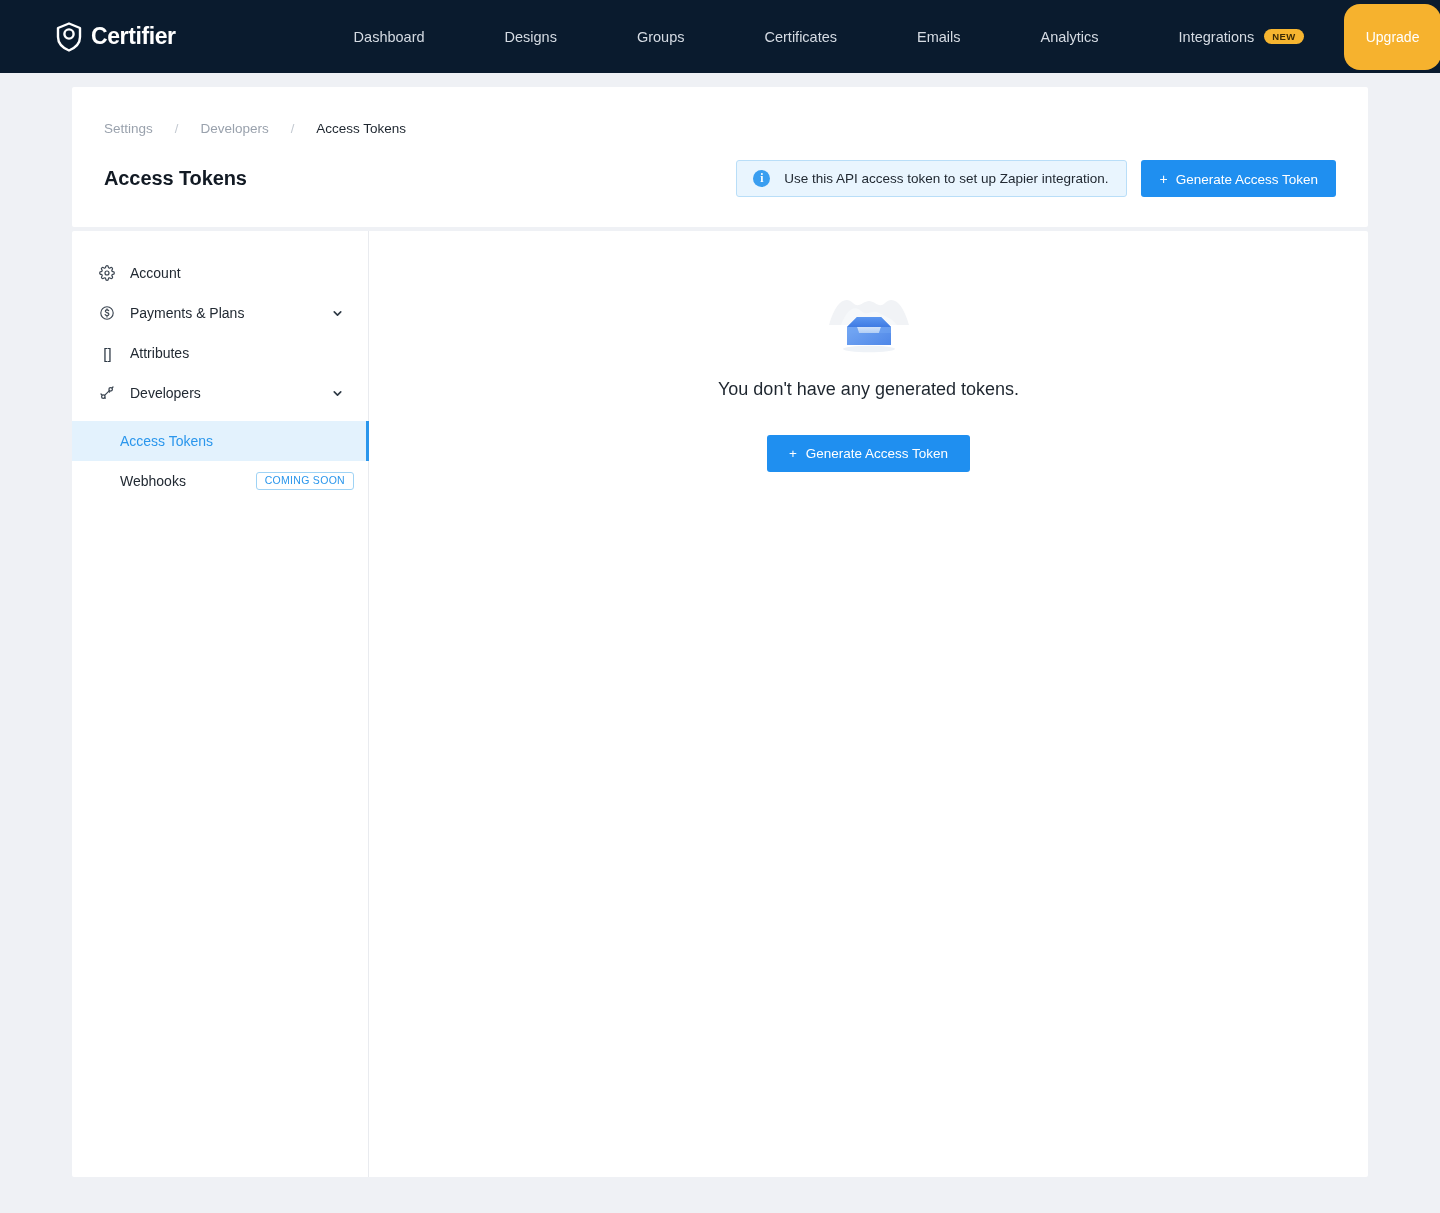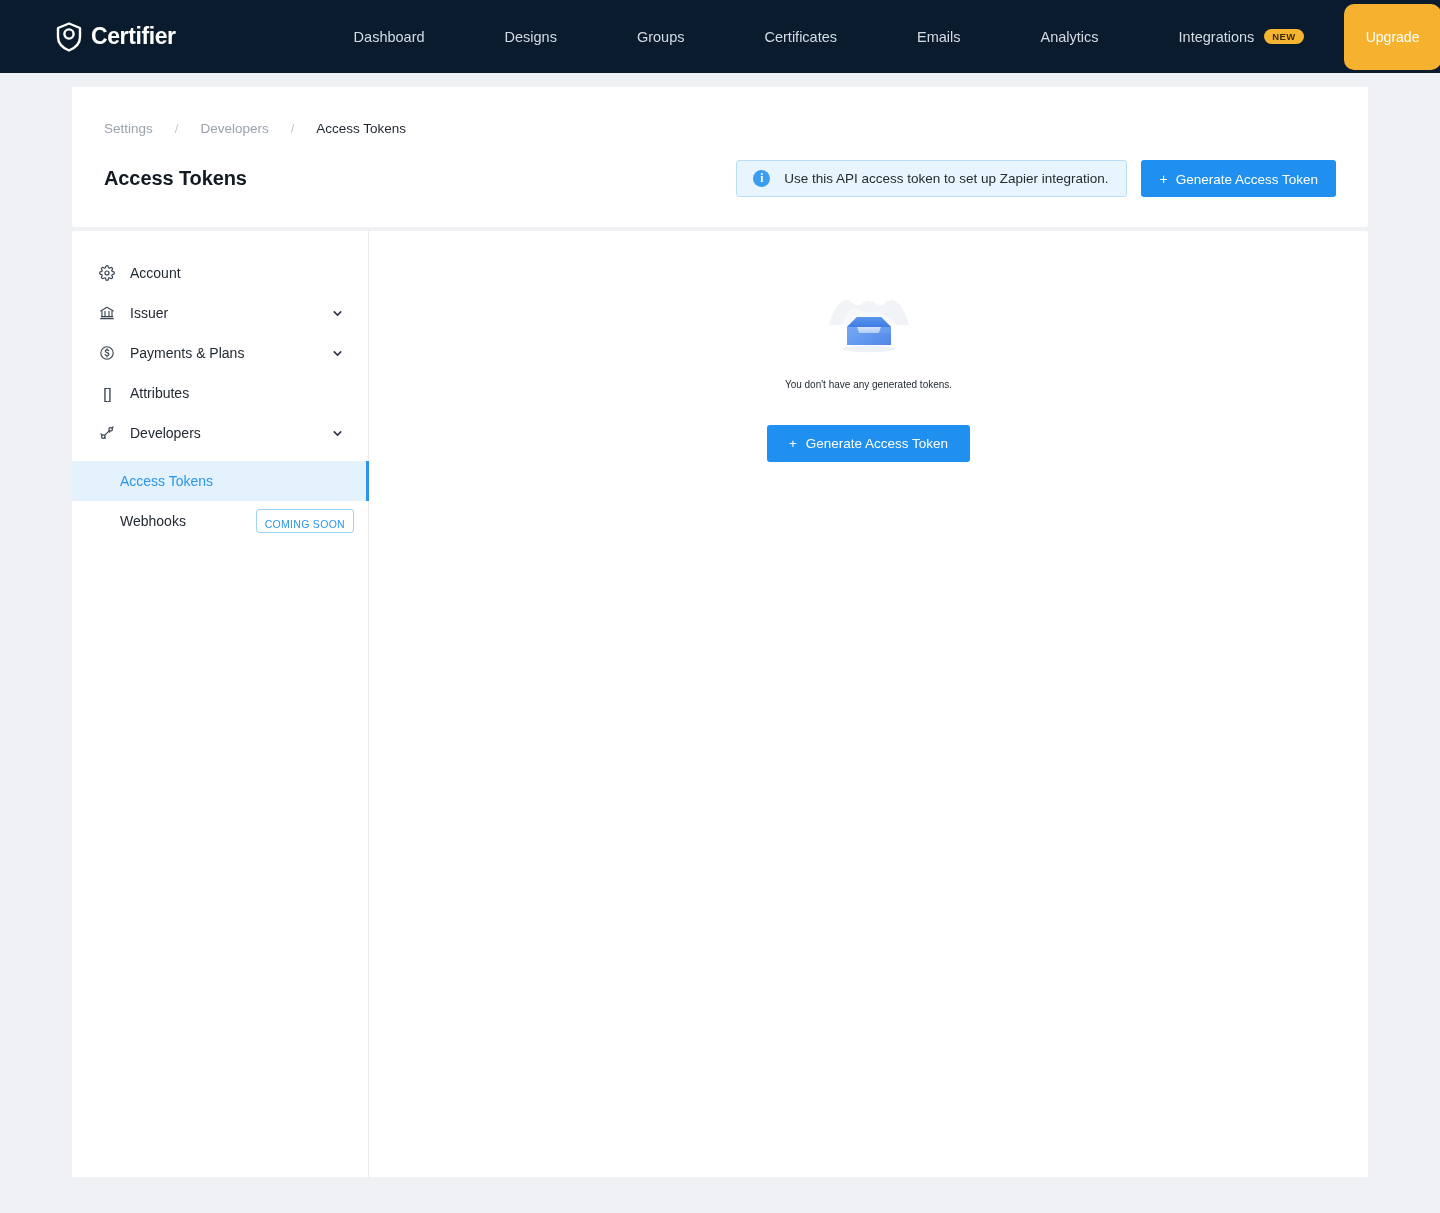--- a/index.html
+++ b/index.html
@@ -61,21 +61,21 @@
   .nav-right {
     margin-left: auto;
     display: flex;
     align-items: center;
     gap: 0;
   }
   .upgrade-btn {
     background: #f6b22e;
     color: #ffffff;
     border: none;
-    border-radius: 10px;
+    border-radius: 16px;
     font-size: 14px;
     font-family: inherit;
     padding: 25px 22px;
     cursor: pointer;
     margin-right: 20px;
   }
 
   
   .card {
     background: #ffffff;
@@ -198,42 +198,42 @@
     width: 3px;
     background: #2a96ec;
   }
   .badge-soon {
     margin-left: auto;
     border: 1px solid #9fd3f5;
     border-radius: 3px;
     color: #2a96ec;
     font-size: 10.5px;
     letter-spacing: 0.3px;
-    padding: 9px 8px 3px;
+    padding: 2px 8px 3px;
     line-height: 1;
     background: #fff;
   }
   .spacer-row { height: 8px; }
 
   
   .main-area {
     flex: 1;
     display: flex;
     justify-content: center;
     padding-top: 48px;
   }
   .empty-state {
     display: flex;
     flex-direction: column;
     align-items: center;
     width: 420px;
   }
   .empty-illus { width: 120px; height: 86px; display: block; }
   .empty-text {
-    font-size: 10px;
+    font-size: 18px;
     color: #1e262f;
     margin-top: 14px;
   }
   .btn-empty {
     margin-top: 35px;
     background: #1f8ff0;
     color: #fff;
     border: none;
     border-radius: 3px;
     font-size: 13.5px;
@@ -331,36 +331,20 @@
       <div class="side-item">
         <span class="side-ico">
           <svg width="16" height="16" viewBox="0 0 24 24" fill="none" stroke="currentColor" stroke-width="1.8" stroke-linecap="round" stroke-linejoin="round">
             <circle cx="12" cy="12" r="3"></circle>
             <path d="M19.4 15a1.65 1.65 0 0 0 .33 1.82l.06.06a2 2 0 1 1-2.83 2.83l-.06-.06a1.65 1.65 0 0 0-1.82-.33 1.65 1.65 0 0 0-1 1.51V21a2 2 0 1 1-4 0v-.09A1.65 1.65 0 0 0 9 19.4a1.65 1.65 0 0 0-1.82.33l-.06.06a2 2 0 1 1-2.83-2.83l.06-.06a1.65 1.65 0 0 0 .33-1.82 1.65 1.65 0 0 0-1.51-1H3a2 2 0 1 1 0-4h.09A1.65 1.65 0 0 0 4.6 9a1.65 1.65 0 0 0-.33-1.82l-.06-.06a2 2 0 1 1 2.83-2.83l.06.06A1.65 1.65 0 0 0 9 4.6a1.65 1.65 0 0 0 1-1.51V3a2 2 0 1 1 4 0v.09a1.65 1.65 0 0 0 1 1.51 1.65 1.65 0 0 0 1.82-.33l.06-.06a2 2 0 1 1 2.83 2.83l-.06.06a1.65 1.65 0 0 0-.33 1.82V9a1.65 1.65 0 0 0 1.51 1H21a2 2 0 1 1 0 4h-.09a1.65 1.65 0 0 0-1.51 1z"></path>
           </svg>
         </span>
         <span class="side-label">Account</span>
       </div>
 
-      <div class="side-item">
-        <span class="side-ico">
-          <svg width="16" height="16" viewBox="0 0 24 24" fill="none" stroke="currentColor" stroke-width="1.7" stroke-linecap="round" stroke-linejoin="round">
-            <path d="M2.5 9 L12 3.5 L21.5 9"></path>
-            <path d="M4.5 9.5 L4.5 17.5 M9 9.5 L9 17.5 M15 9.5 L15 17.5 M19.5 9.5 L19.5 17.5"></path>
-            <path d="M2.5 20.5 L21.5 20.5"></path>
-            <path d="M3.5 17.5 L20.5 17.5"></path>
-          </svg>
-        </span>
-        <span class="side-label">Issuer</span>
-        <span class="chev">
-          <svg width="13" height="13" viewBox="0 0 24 24" fill="none" stroke="currentColor" stroke-width="3" stroke-linecap="round" stroke-linejoin="round">
-              <polyline points="6 9 12 15 18 9"></polyline>
-            </svg>
-        </span>
-      </div>
 
       <div class="side-item">
         <span class="side-ico">
           <svg width="16" height="16" viewBox="0 0 24 24" fill="none" stroke="currentColor" stroke-width="1.7" stroke-linecap="round" stroke-linejoin="round">
             <circle cx="12" cy="12" r="9.3"></circle>
             <path d="M14.6 8.6c-.5-.9-1.5-1.3-2.6-1.3-1.5 0-2.6.8-2.6 2s1 1.6 2.6 2.1c1.8.5 2.9 1 2.9 2.3 0 1.3-1.2 2.1-2.9 2.1-1.3 0-2.4-.5-2.8-1.5"></path>
             <path d="M12 5.9 L12 7.3 M12 16.7 L12 18.1"></path>
           </svg>
         </span>
         <span class="side-label">Payments &amp; Plans</span>

